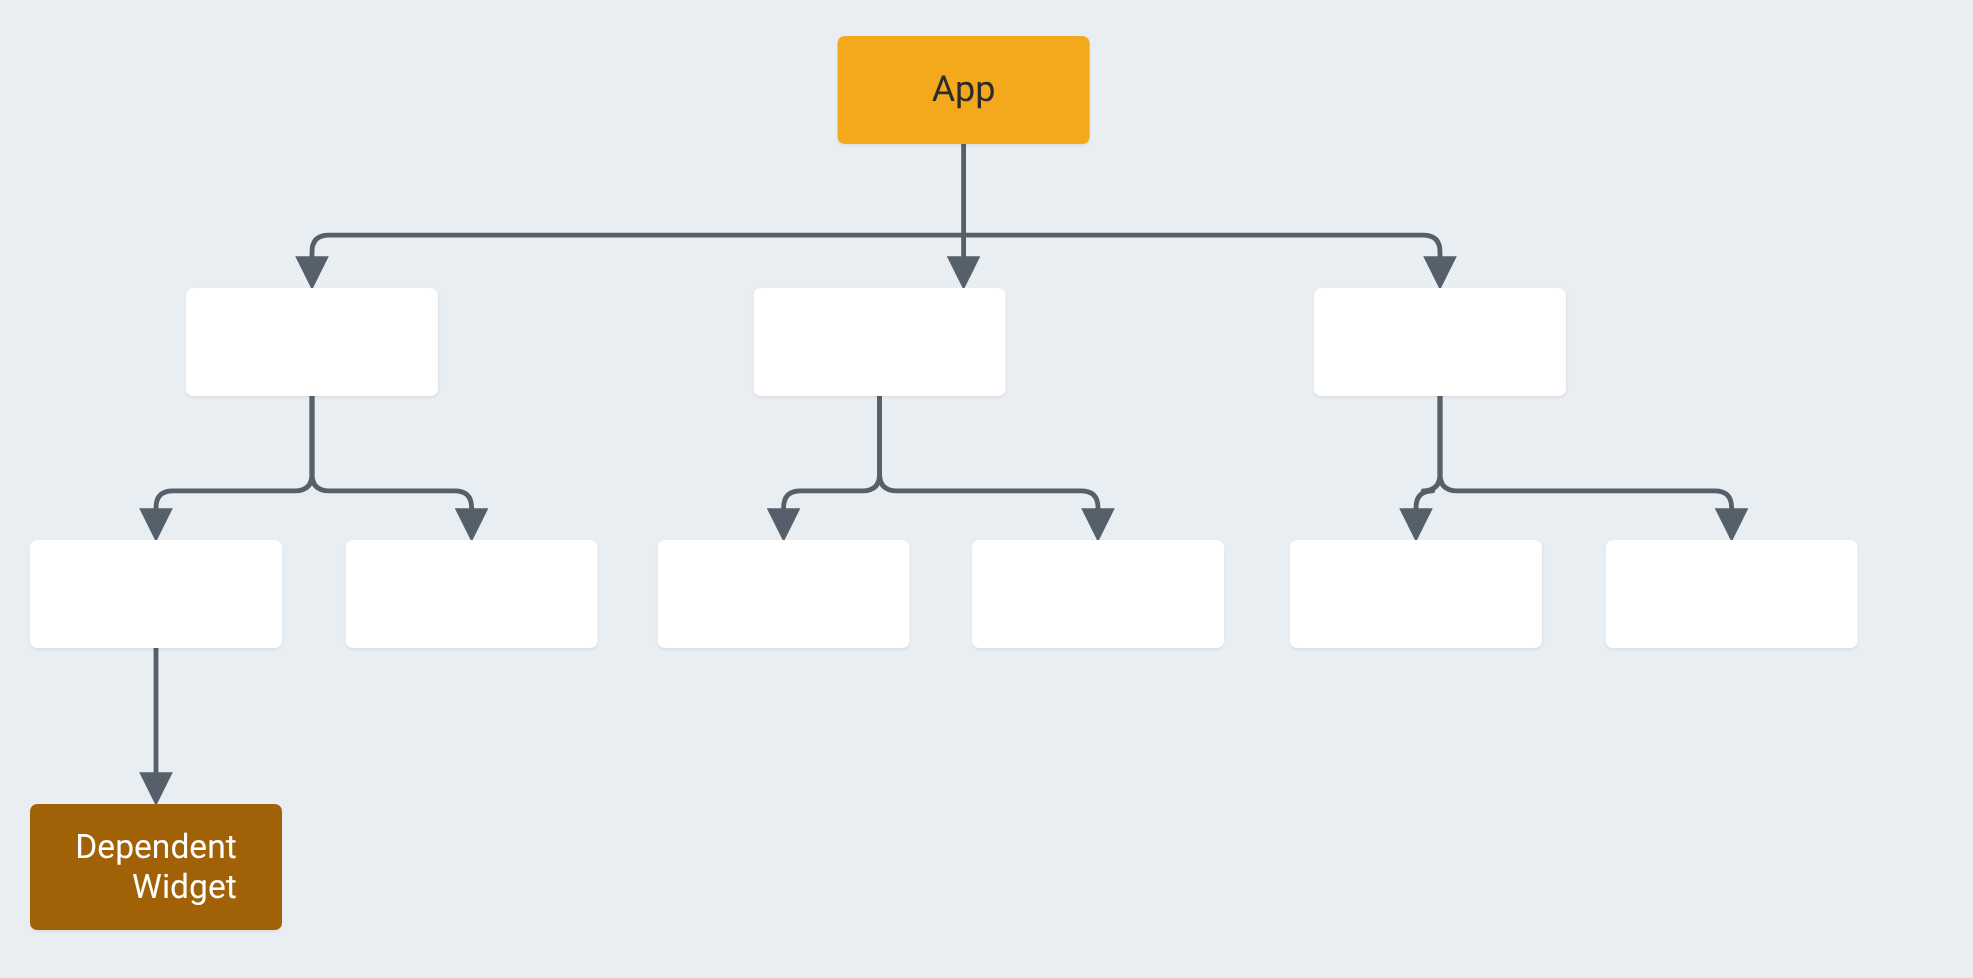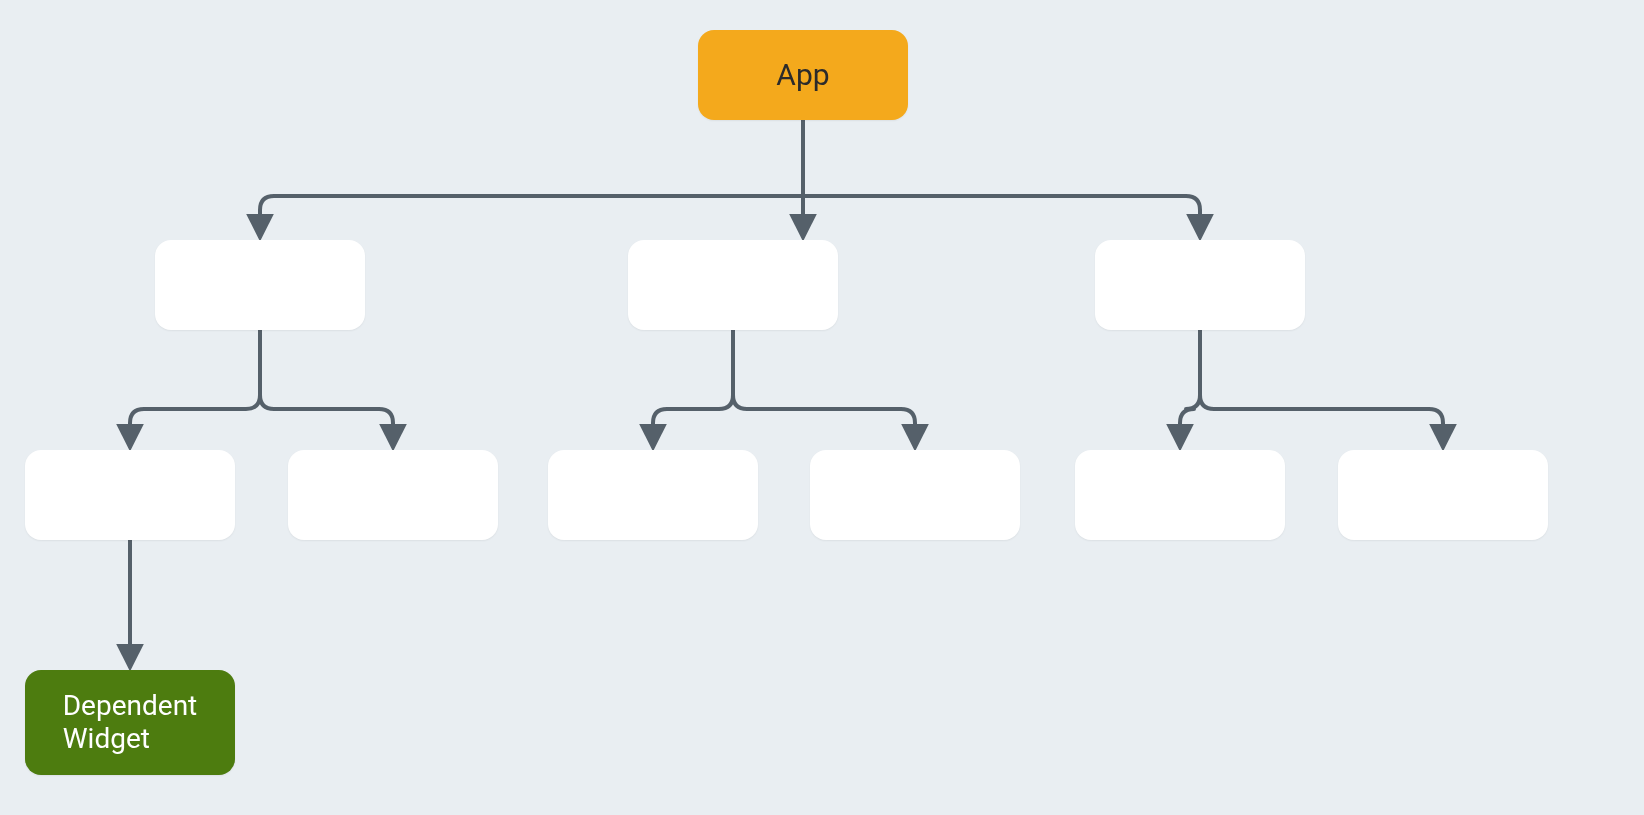--- a/index.html
+++ b/index.html
@@ -19,39 +19,39 @@
   svg.connectors {
     position: absolute;
     left: 0; top: 0;
     width: 1644px;
     height: 815px;
     pointer-events: none;
   }
   .node {
     position: absolute;
     box-sizing: border-box;
-    border-radius: 16px;
+    border-radius: 6px;
     background: #ffffff;
     box-shadow: 0 1px 2px rgba(0,0,0,0.06);
     display: flex;
     align-items: center;
     justify-content: center;
-    text-align: left;
+    text-align: right;
     font-size: 28px;
     line-height: 1.15;
     color: #111;
     padding: 6px 10px;
   }
   .node.app {
     background: #f4a91c;
     color: #2b2b2b;
     font-size: 30px;
   }
   .node.dep {
-    background: #4d7c0f;
+    background: #a16207;
     color: #ffffff;
     font-size: 28px;
   }
   .node-label { white-space: pre-line; }
 </style>
 </head>
 <body>
 
 <div class="canvas">
 

